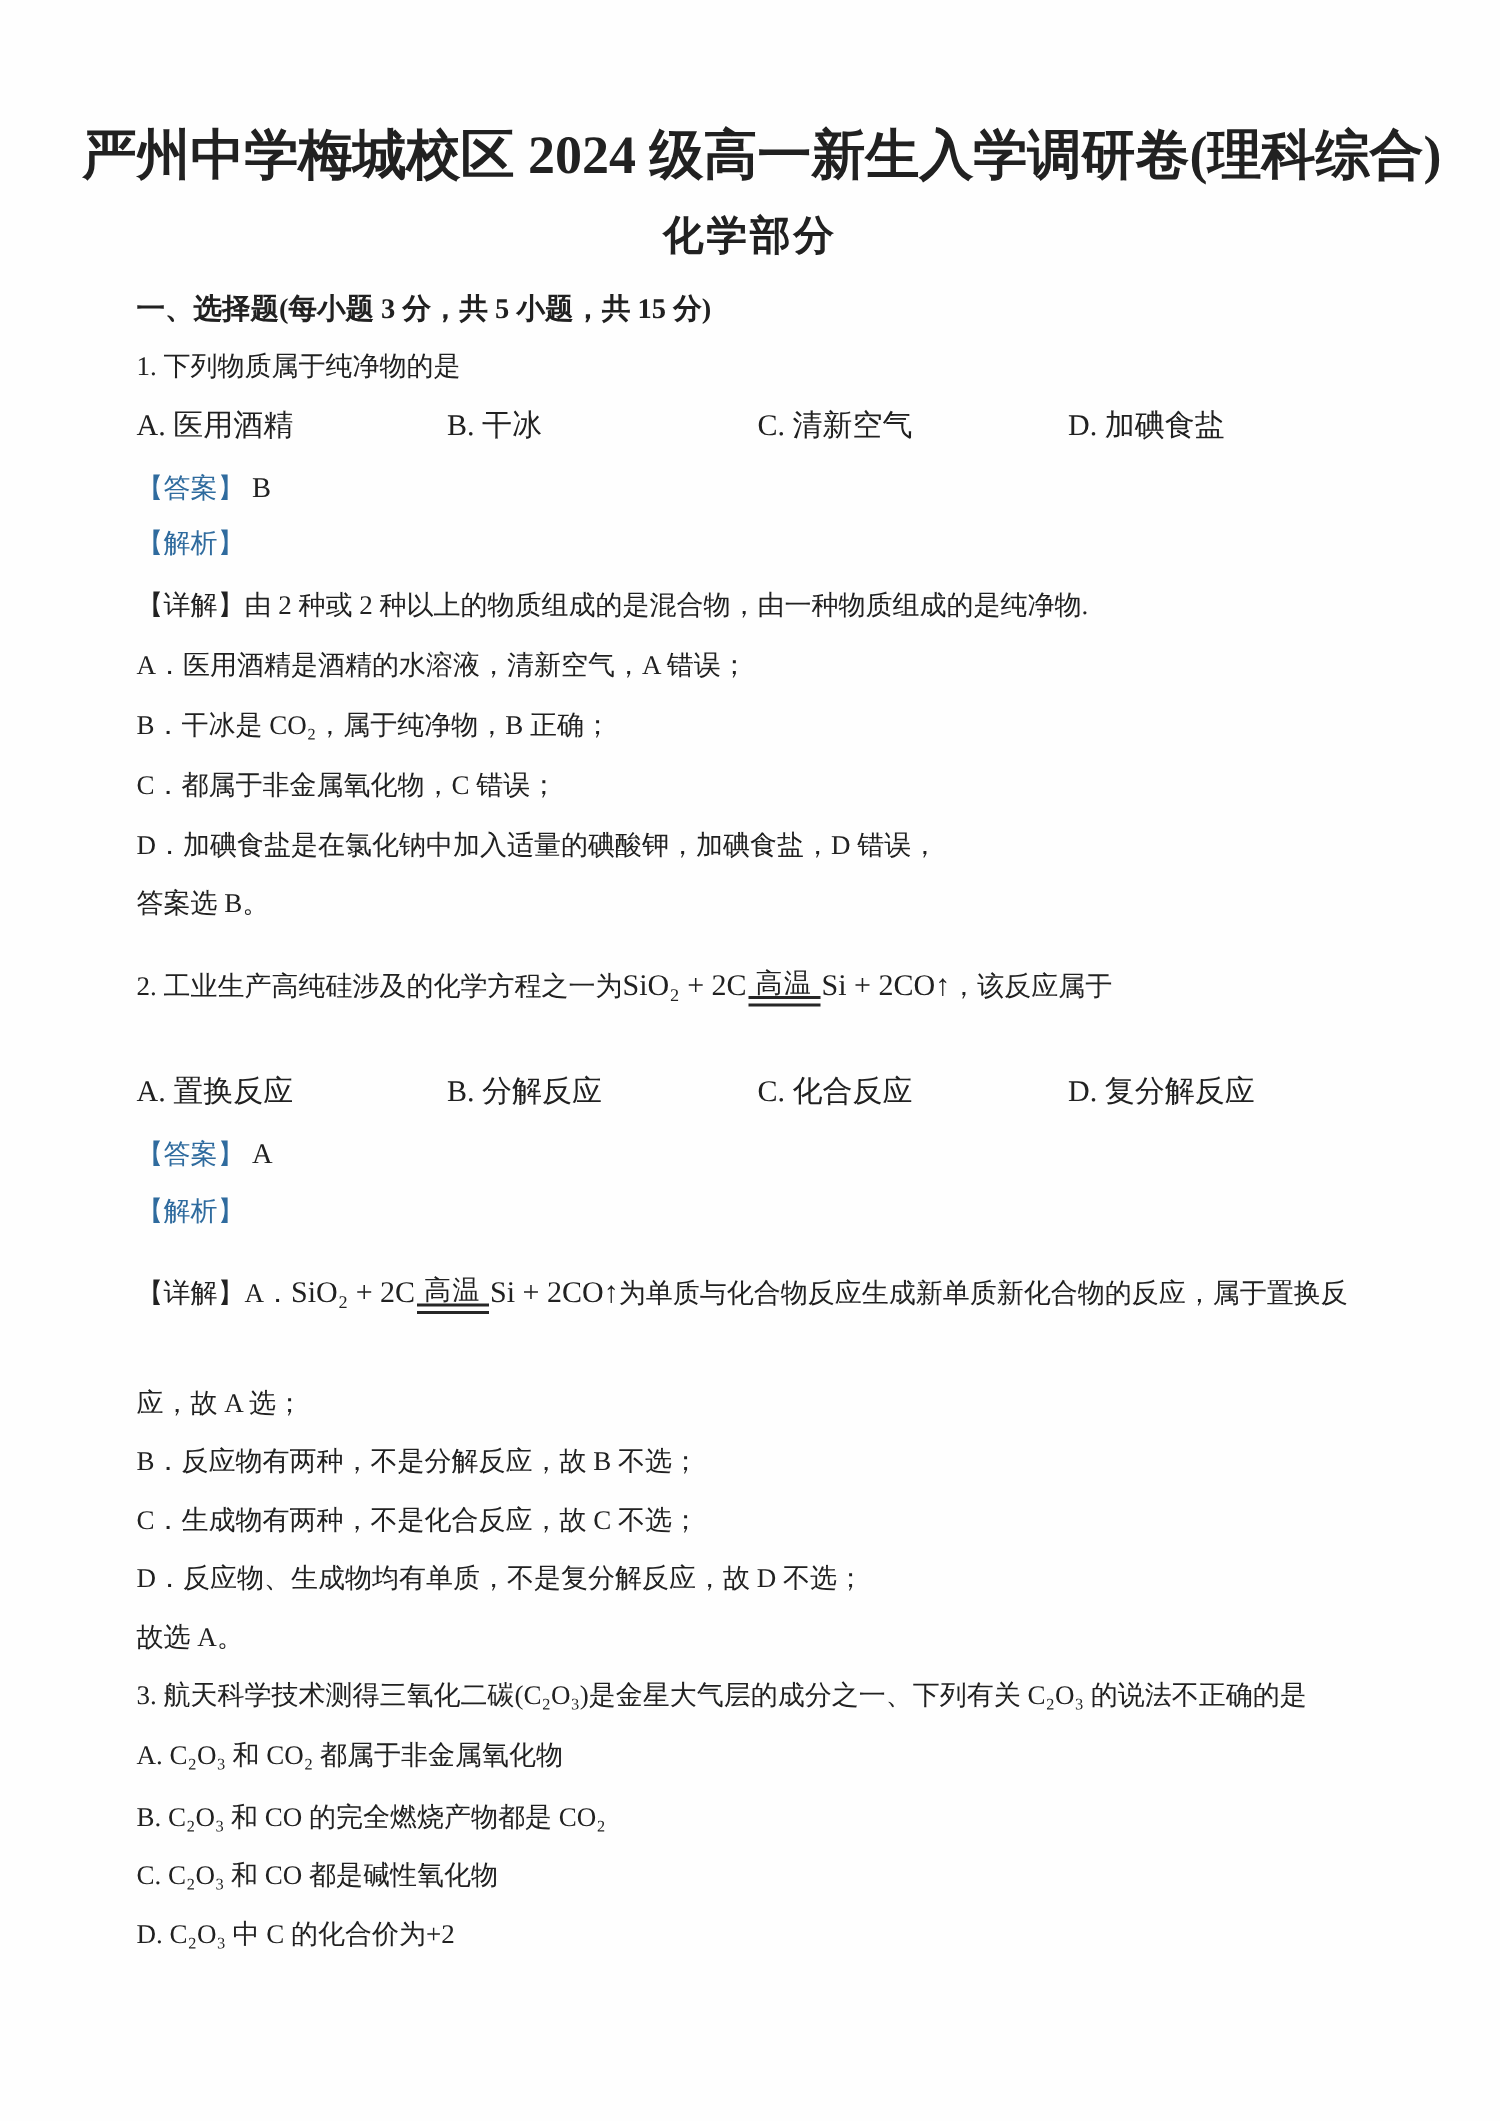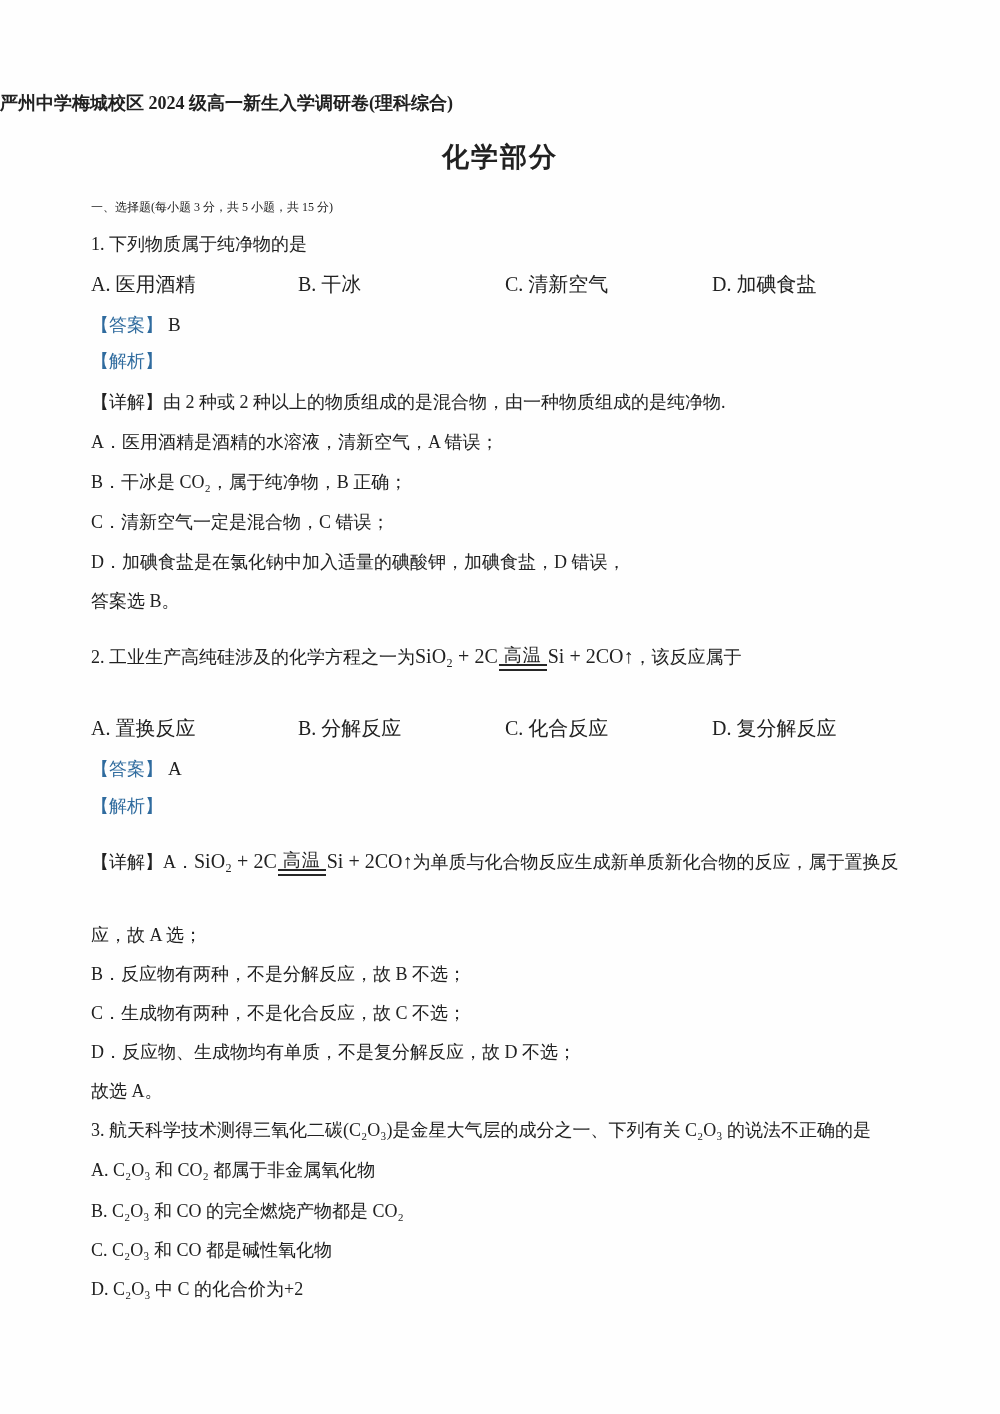--- a/index.html
+++ b/index.html
@@ -6,37 +6,37 @@
   .page {
     position:relative;
     width:1000px; height:1414px;
     margin:0 auto;
     background:#fefefe;
     color:#212121;
     font-family:"Liberation Serif","DejaVu Serif",serif;
     overflow:hidden;
   }
   .title {
-    margin:86px 0 0 0;
-    text-align:left;
-    font-size:18px; font-weight:700;
+    margin:86px 0 0 16px;
+    text-align:center;
+    font-size:36px; font-weight:700;
     line-height:34px;
     white-space:nowrap;
   }
   .subtitle {
     margin:20px 0 0 0;
     text-align:center;
     font-size:27px; font-weight:700;
     line-height:34px;
     letter-spacing:2px;
   }
   .content { padding:0 40px 0 91px; }
   .section-heading {
     margin:20px 0 0 0;
-    font-size:12px; font-weight:400;
+    font-size:19px; font-weight:700;
     line-height:26px;
     white-space:nowrap;
   }
   .ln {
     margin:13px 0 0 0;
     font-size:18px;
     line-height:26px;
     white-space:nowrap;
   }
   .optrow {
@@ -94,21 +94,21 @@
         <span>A. 医用酒精</span>
         <span>B. 干冰</span>
         <span>C. 清新空气</span>
         <span>D. 加碘食盐</span>
       </div>
       <p class="ln mt15"><span class="blue" style="color: rgb(47, 107, 158);">【答案】</span><span class="ans-letter">B</span></p>
       <p class="ln mt10"><span class="blue" style="color: rgb(47, 107, 158);">【解析】</span></p>
       <p class="ln mt15">【详解】由 2 种或 2 种以上的物质组成的是混合物，由一种物质组成的是纯净物.</p>
       <p class="ln mt14">A．医用酒精是酒精的水溶液，清新空气，A 错误；</p>
       <p class="ln mt14">B．干冰是 CO₂，属于纯净物，B 正确；</p>
-      <p class="ln mt14">C．清新空气一定是混合物，C 错误；</p>
+      <p class="ln mt14">C．都属于非金属氧化物，C 错误；</p>
       <p class="ln mt14">D．加碘食盐是在氯化钠中加入适量的碘酸钾，加碘食盐，D 错误，</p>
       <p class="ln">答案选 B。</p>
     </div>
 
     <div>
       <p class="ln mt12"><span>2. 工业生产高纯硅涉及的化学方程之一为</span><span class="eqf"><span>SiO₂ + 2C</span><span class="cstack"><span class="cond">高温</span><span class="dbar"></span></span><span>Si + 2CO↑</span></span><span>，该反应属于</span></p>
       <div class="optrow mt44">
         <span>A. 置换反应</span>
         <span>B. 分解反应</span>
         <span>C. 化合反应</span>

